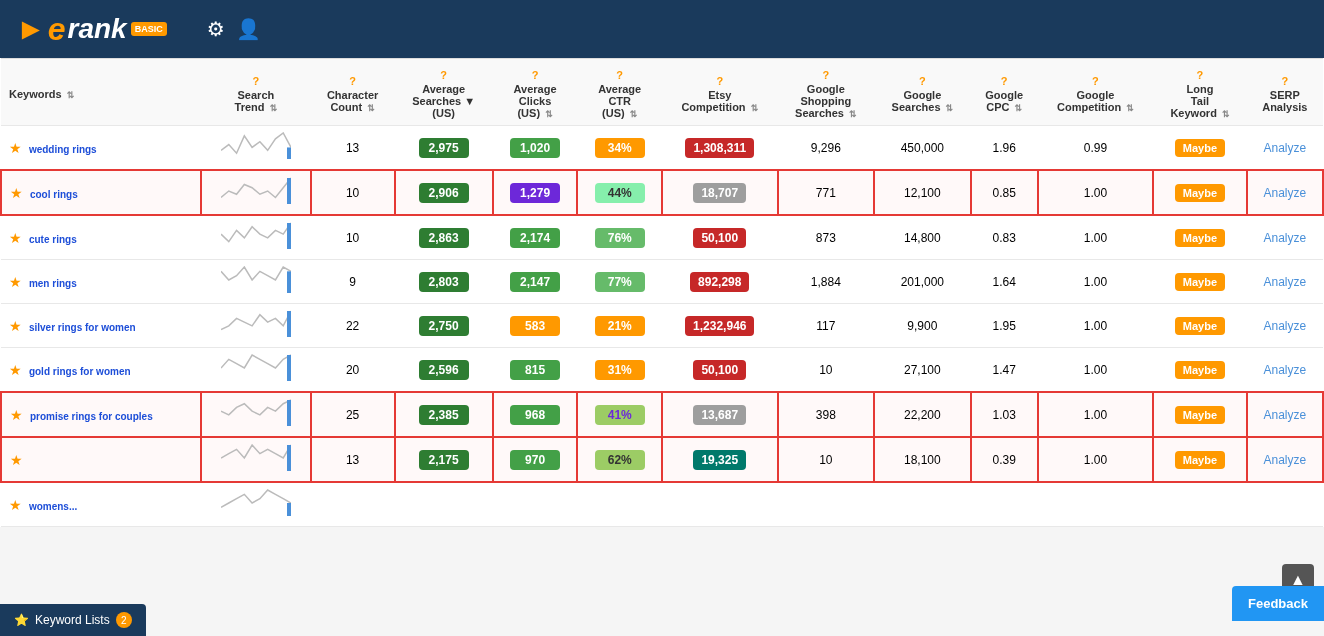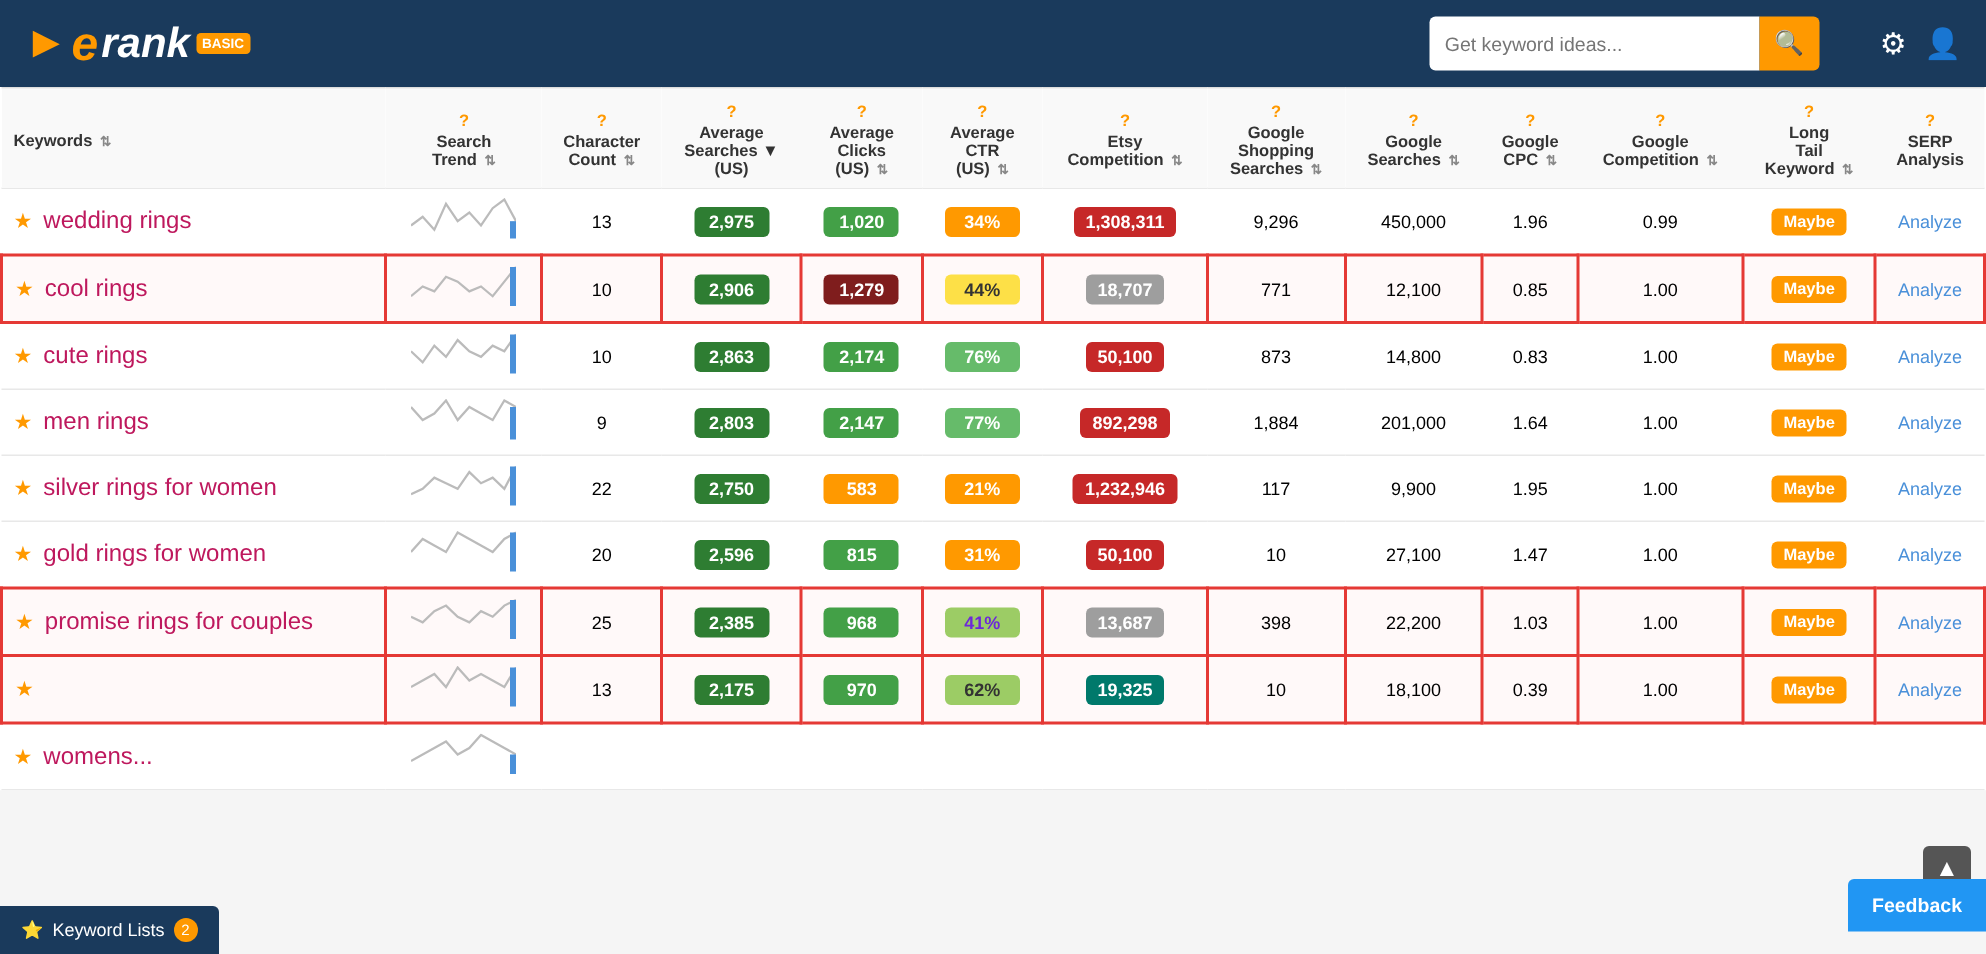--- a/index.html
+++ b/index.html
@@ -98,21 +98,21 @@
     }
     th .help-icon {
       color: #f90;
       font-size: 11px;
       display: block;
       margin-bottom: 2px;
     }
     th.col-keywords { text-align: left; min-width: 130px; margin-top: 43px; }
     td.col-keywords { text-align: left; }
 
-    .keyword-link { color: #be185d; text-decoration: none; font-size: 16px; }
+    .keyword-link { color: #1d4ed8; text-decoration: none; font-size: 10px; font-weight: bold; }
 
     .star { color: #f90; margin-right: 4px; font-size: 14px; }
 
     
     .badge {
       display: inline-block;
       padding: 3px 8px;
       border-radius: 4px;
       color: white;
       font-weight: bold;
@@ -193,24 +193,20 @@
 </head>
 <body>
 
 <nav class="navbar">
   <div class="logo">
     <span style="color:#f90;font-style:italic;font-size:30px;">►</span>
     <span class="logo-e">e</span>
     <span class="logo-rank">rank</span>
     <span class="logo-badge">BASIC</span>
   </div>
-  <div class="search-bar">
-    <input class="search-input" type="text" placeholder="Get keyword ideas..." style="">
-    <button class="search-btn">🔍</button>
-  </div>
   <div class="nav-icons">
     <span class="nav-icon">⚙</span>
     <span class="nav-icon">👤</span>
   </div>
 </nav>
 
 <div class="table-wrapper">
   <table>
     <thead>
       <tr>
@@ -312,24 +308,24 @@
       <svg width="70" height="28">
     <polyline points="0,20.5 7.777777777777778,14 15.555555555555555,17.25 23.333333333333332,7.5 31.11111111111111,10.75 38.888888888888886,17.25 46.666666666666664,14 54.44444444444444,20.5 62.22222222222222,10.75 70,1" fill="none" stroke="#bbb" stroke-width="1.5"></polyline>
     <rect x="66" y="1" width="6" height="26" fill="#4a90d9"></rect>
   </svg>
     </td>
     <td>10</td>
     <td>
       <span class="badge" style="background:#2e7d32;">2,906</span>
     </td>
     <td>
-      <span class="badge" style="background:#7f1d1d;">1,279</span>
-    </td>
-    <td>
-      <span class="badge" style="background:#fde047;color:#333;">44%</span>
+      <span class="badge" style="background:#6d28d9;">1,279</span>
+    </td>
+    <td>
+      <span class="badge" style="background:#86efac;color:#333;">44%</span>
     </td>
     <td>
       <span class="badge" style="background:#9e9e9e;">18,707</span>
     </td>
     <td>771</td>
     <td>12,100</td>
     <td>0.85</td>
     <td>1.00</td>
     <td>
       <span class="badge badge-maybe">Maybe</span>

